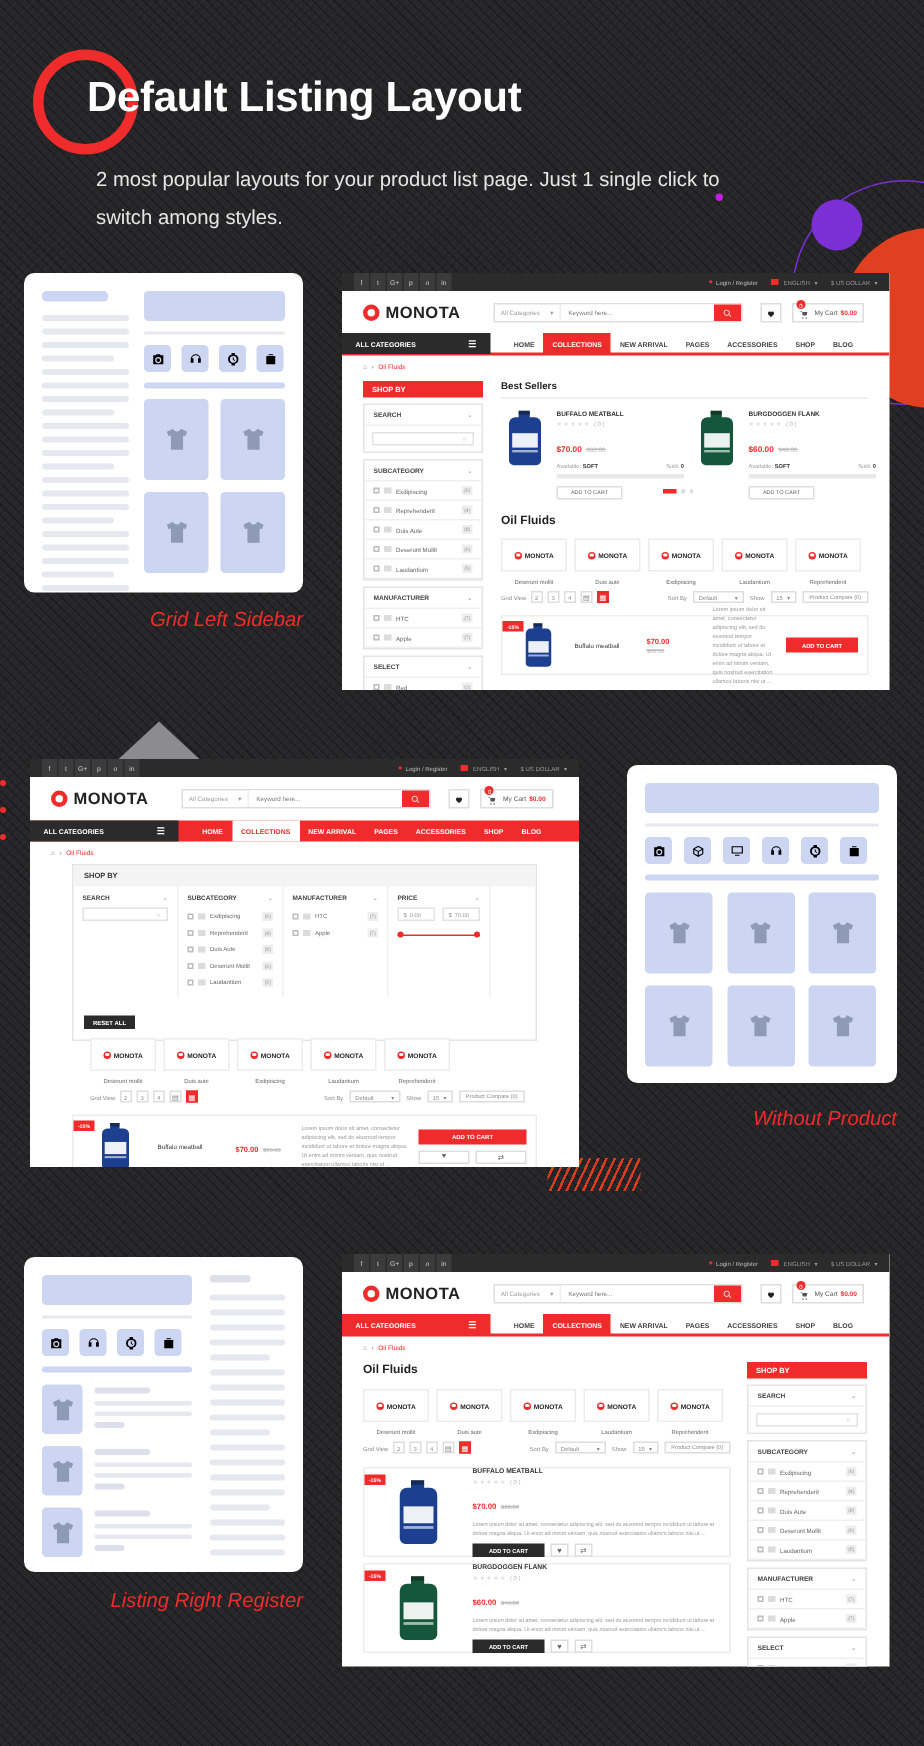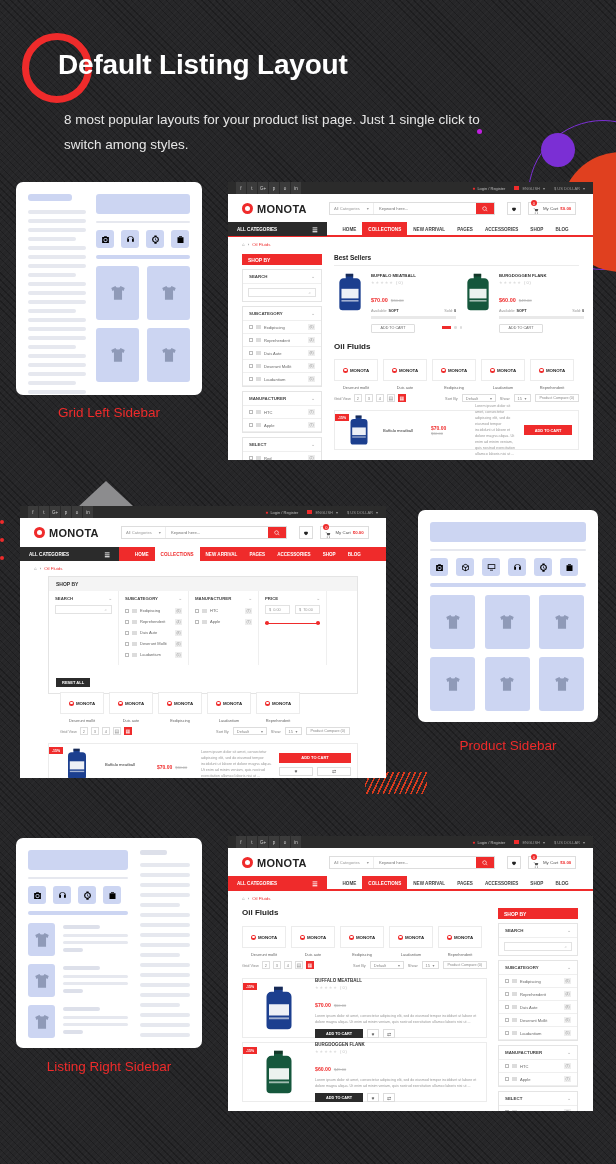--- a/index.html
+++ b/index.html
@@ -55,21 +55,21 @@
     font-size: 28px; font-weight: bold; color: #ffffff; letter-spacing: -0.2px;
   }
   .page-sub {
     position: absolute; left: 64px; top: 107px; width: 430px;
     font-size: 13.5px; line-height: 25px; color: #e6e6e6; font-weight: 300;
   }
 
   
   .shot { position: absolute; background: #ffffff; overflow: hidden; }
   .wire { position: absolute; background: #ffffff; border-radius: 7px; overflow: hidden; }
-  .caption { position: absolute; color: #ef2b2b; font-size: 13.5px; text-align: center; }
+  .caption { position: absolute; color: #ef2b2b; font-size: 13.5px; text-align: right; font-style: italic; }
 
   
   .wbar { background: #e6e8ef; border-radius: 2px; }
   .wbar-d { background: #dde0ea; border-radius: 2px; }
   .wblock { background: #ccd5f2; border-radius: 3px; }
   .wicon {
     background: #ccd5f2; border-radius: 3px;
     display: flex; align-items: center; justify-content: center;
     color: #6b7694;
   }
@@ -155,21 +155,21 @@
 <div class="deco tri-gray"></div>
 <div class="deco hatch-red"></div>
 <div class="deco dots-left">
   <i></i>
     <i></i>
     <i></i>
 </div>
 
 <div class="page-header">
   <div class="page-title">Default Listing Layout</div>
-  <div class="page-sub">8 most popular layouts for your product list page. Just 1 single click to switch among styles.</div>
+  <div class="page-sub">2 most popular layouts for your product list page. Just 1 single click to switch among styles.</div>
 </div>
 
 <div class="wire" id="w1" style="left:16px; top:182px; width:186px; height:213px;">
     <div style="position: absolute; left: 12px; top: 12px; width: 58px;">
       <div class="wblock" style="width: 44px; height: 7px; margin-bottom: 9px;"></div>
       <div class="wbar" style="width: 58px; height: 4px; margin-bottom: 5px;"></div>
       <div class="wbar" style="width: 58px; height: 4px; margin-bottom: 5px;"></div>
       <div class="wbar" style="width: 58px; height: 4px; margin-bottom: 5px;"></div>
       <div class="wbar" style="width: 48px; height: 4px; margin-bottom: 5px;"></div>
       <div class="wbar" style="width: 58px; height: 4px; margin-bottom: 5px;"></div>
@@ -867,21 +867,21 @@
           </svg>
         </div>
         <div class="wtile" style="width: 45px; height: 54px;">
           <svg width="18" height="18" viewBox="0 0 24 24">
             <path d="M8.6 2.5L3 5.2l1.6 4 2-.8V21h10.8V8.4l2 .8 1.6-4-5.6-2.7a3.2 3.2 0 01-3.4 2.3 3.2 3.2 0 01-3.4-2.3z"></path>
           </svg>
         </div>
       </div>
     </div>
   </div>
-<div class="caption" style="left:418px; top:738px; width:180px;">Product Sidebar</div>
+<div class="caption" style="left:418px; top:738px; width:180px;">Without Product</div>
 
 <div class="wire" id="w3" style="left:16px; top:838px; width:186px; height:210px;">
     <div style="position: absolute; left: 12px; top: 12px; width: 100px;">
       <div class="wblock" style="width: 100px; height: 20px;"></div>
       <div class="wbar" style="width: 100px; height: 2px; margin-top: 7px;"></div>
       <div style="display: flex; gap: 7px; margin-top: 7px;">
         <div class="wicon" style="width: 18px; height: 18px;">
           <svg width="9" height="9" viewBox="0 0 24 24">
             <path d="M9 3l-1.5 2H3v16h18V5h-4.5L15 3H9zm3 5a5.5 5.5 0 110 11 5.5 5.5 0 010-11zm0 2.2a3.3 3.3 0 100 6.6 3.3 3.3 0 000-6.6z"></path>
           </svg>
@@ -958,21 +958,21 @@
       <div class="wbar" style="width: 50px; height: 4px; margin-bottom: 6px;"></div>
       <div class="wbar" style="width: 50px; height: 4px; margin-bottom: 6px;"></div>
       <div class="wbar" style="width: 50px; height: 4px; margin-bottom: 6px;"></div>
       <div class="wbar" style="width: 50px; height: 4px; margin-bottom: 6px;"></div>
       <div class="wbar" style="width: 40px; height: 4px; margin-bottom: 6px;"></div>
       <div class="wbar" style="width: 50px; height: 4px; margin-bottom: 6px;"></div>
       <div class="wbar" style="width: 50px; height: 4px; margin-bottom: 6px;"></div>
       <div class="wbar" style="width: 50px; height: 4px; margin-bottom: 6px;"></div>
     </div>
   </div>
-<div class="caption" style="left:16px; top:1059px; width:186px;">Listing Right Sidebar</div>
+<div class="caption" style="left:16px; top:1059px; width:186px;">Listing Right Register</div>
 
 <div class="shot" id="s3" style="left:228px; top:836px; width:365px; height:275px;">
     <div class="topbar" style="position: absolute; left: 0px; top: 0px; width: 365px; height: 12px; padding: 0px 8px;">
       <div class="soc">
         <i style="width: 10px; height: 12px; font-size: 4.5px;">f</i>
         <i style="width: 10px; height: 12px; font-size: 4.5px;">t</i>
         <i style="width: 10px; height: 12px; font-size: 4.5px;">G+</i>
         <i style="width: 10px; height: 12px; font-size: 4.5px;">p</i>
         <i style="width: 10px; height: 12px; font-size: 4.5px;">o</i>
         <i style="width: 10px; height: 12px; font-size: 4.5px;">in</i>

